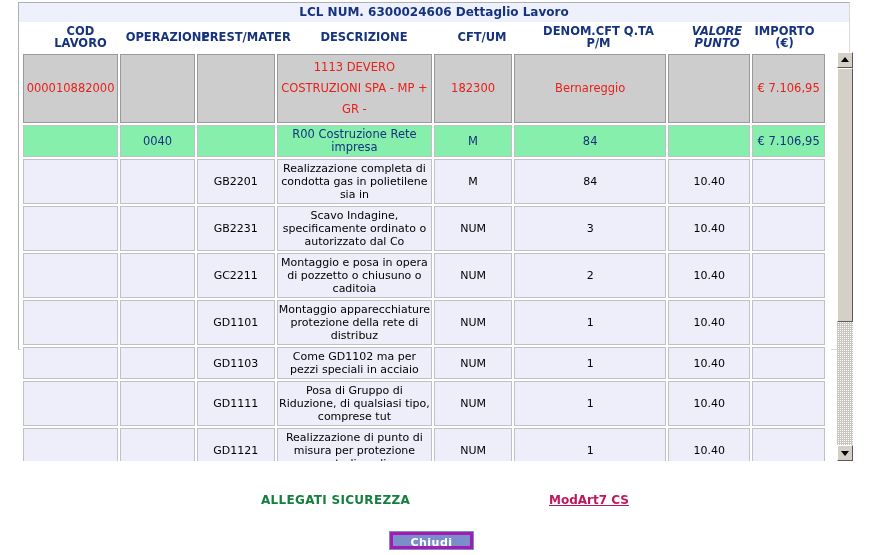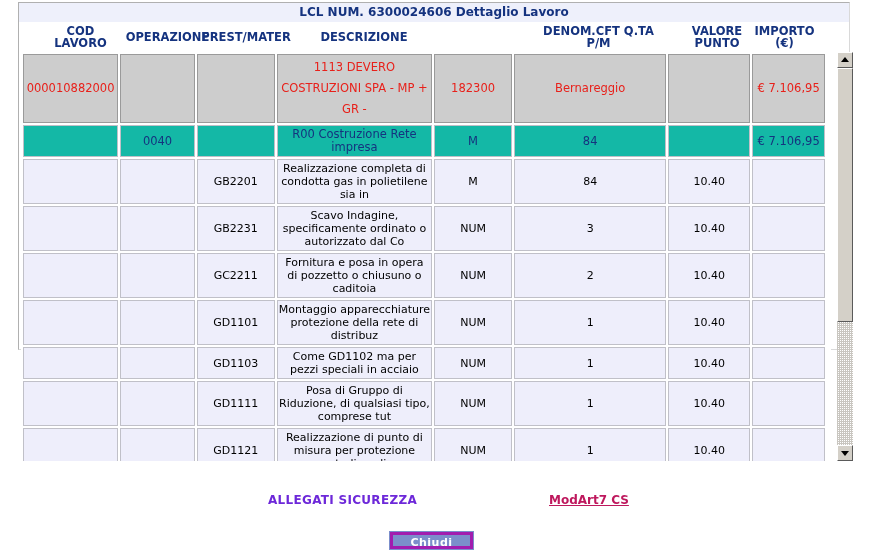--- a/index.html
+++ b/index.html
@@ -115,21 +115,21 @@
     overflow: hidden;
   }
   table.grid tr.r-head td {
     background: #cdcdcd;
     color: #e8201a;
     border: 1px solid #9a9a9a;
     font-size: 11.5px;
     line-height: 21px;
   }
   table.grid tr.r-sub td {
-    background: #14b8a6;
+    background: #86efac;
     color: #15337f;
     border: 1px solid #c0c0c8;
     font-size: 11.5px;
     line-height: 13px;
   }
 
   
   .scrollbar {
     position: absolute;
     left: 818px;
@@ -199,26 +199,26 @@
   
   .bottom {
     position: absolute;
     left: 0;
     top: 470px;
     width: 869px;
     height: 85px;
   }
   .allegati-label {
     position: absolute;
-    left: 268px;
+    left: 261px;
     top: 23px;
     font-family: "DejaVu Sans", sans-serif;
     font-weight: bold;
     font-size: 12px;
-    color: #6d28d9;
+    color: #15803d;
     letter-spacing: 0.3px;
     white-space: nowrap;
   }
   .modart-link {
     position: absolute;
     left: 549px;
     top: 23px;
     font-family: "DejaVu Sans", sans-serif;
     font-weight: bold;
     font-size: 12px;
@@ -255,22 +255,23 @@
 
   <div class="panel">
 
     <div class="titlebar">LCL NUM. 6300024606 Dettaglio Lavoro</div>
 
     <div class="colheads" id="colheads">
         <div class="ch" style="left: 1px; width: 95px;">COD LAVORO</div>
         <div class="ch" style="left: 98px; width: 75px;">OPERAZIONE</div>
         <div class="ch" style="left: 175px; width: 78px;">PREST/MATER</div>
         <div class="ch" style="left: 255px; width: 154px;">DESCRIZIONE</div>
+        <div class="ch" style="left: 411px; width: 78px;">CFT/UM</div>
         <div class="ch" style="left: 491px; width: 151px;">DENOM.CFT Q.TA P/M</div>
-        <div class="ch" style="left: 644px; width: 82px;">VALORE PUNTO</div>
+        <div class="ch" style="left: 644px; width: 82px; font-style: italic;">VALORE PUNTO</div>
         <div class="ch" style="left: 716px; width: 73px;">IMPORTO (€)</div>
       </div>
 
     <div class="viewport">
       <table class="grid">
         <colgroup id="grid-cols">
             <col style="width: 93px;">
             <col style="width: 73px;">
             <col style="width: 76px;">
             <col style="width: 152px;">
@@ -317,21 +318,21 @@
               <td>Scavo Indagine, specificamente ordinato o autorizzato dal Co</td>
               <td>NUM</td>
               <td>3</td>
               <td>10.40</td>
               <td></td>
             </tr>
             <tr class="r-data">
               <td></td>
               <td></td>
               <td>GC2211</td>
-              <td>Fornitura e posa in opera di pozzetto o chiusuno o caditoia</td>
+              <td>Montaggio e posa in opera di pozzetto o chiusuno o caditoia</td>
               <td>NUM</td>
               <td>2</td>
               <td>10.40</td>
               <td></td>
             </tr>
             <tr class="r-data">
               <td></td>
               <td></td>
               <td>GD1101</td>
               <td>Montaggio apparecchiature protezione della rete di distribuz</td>

